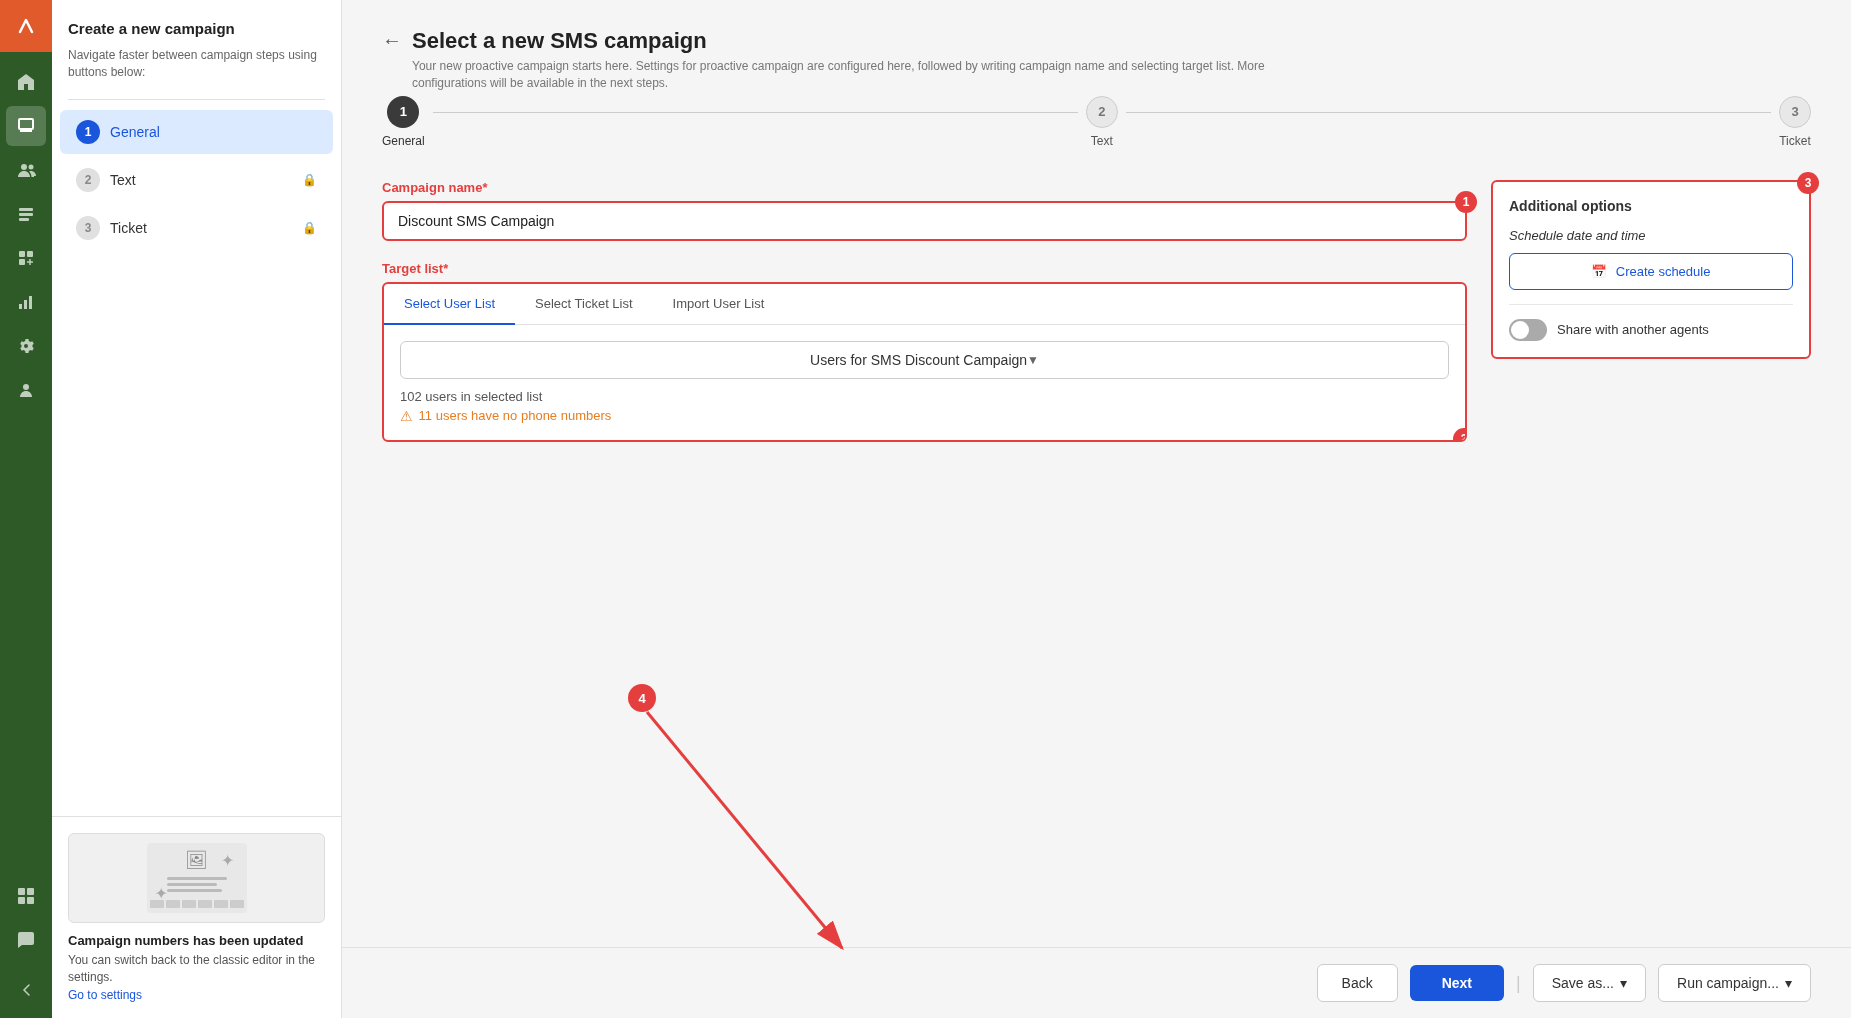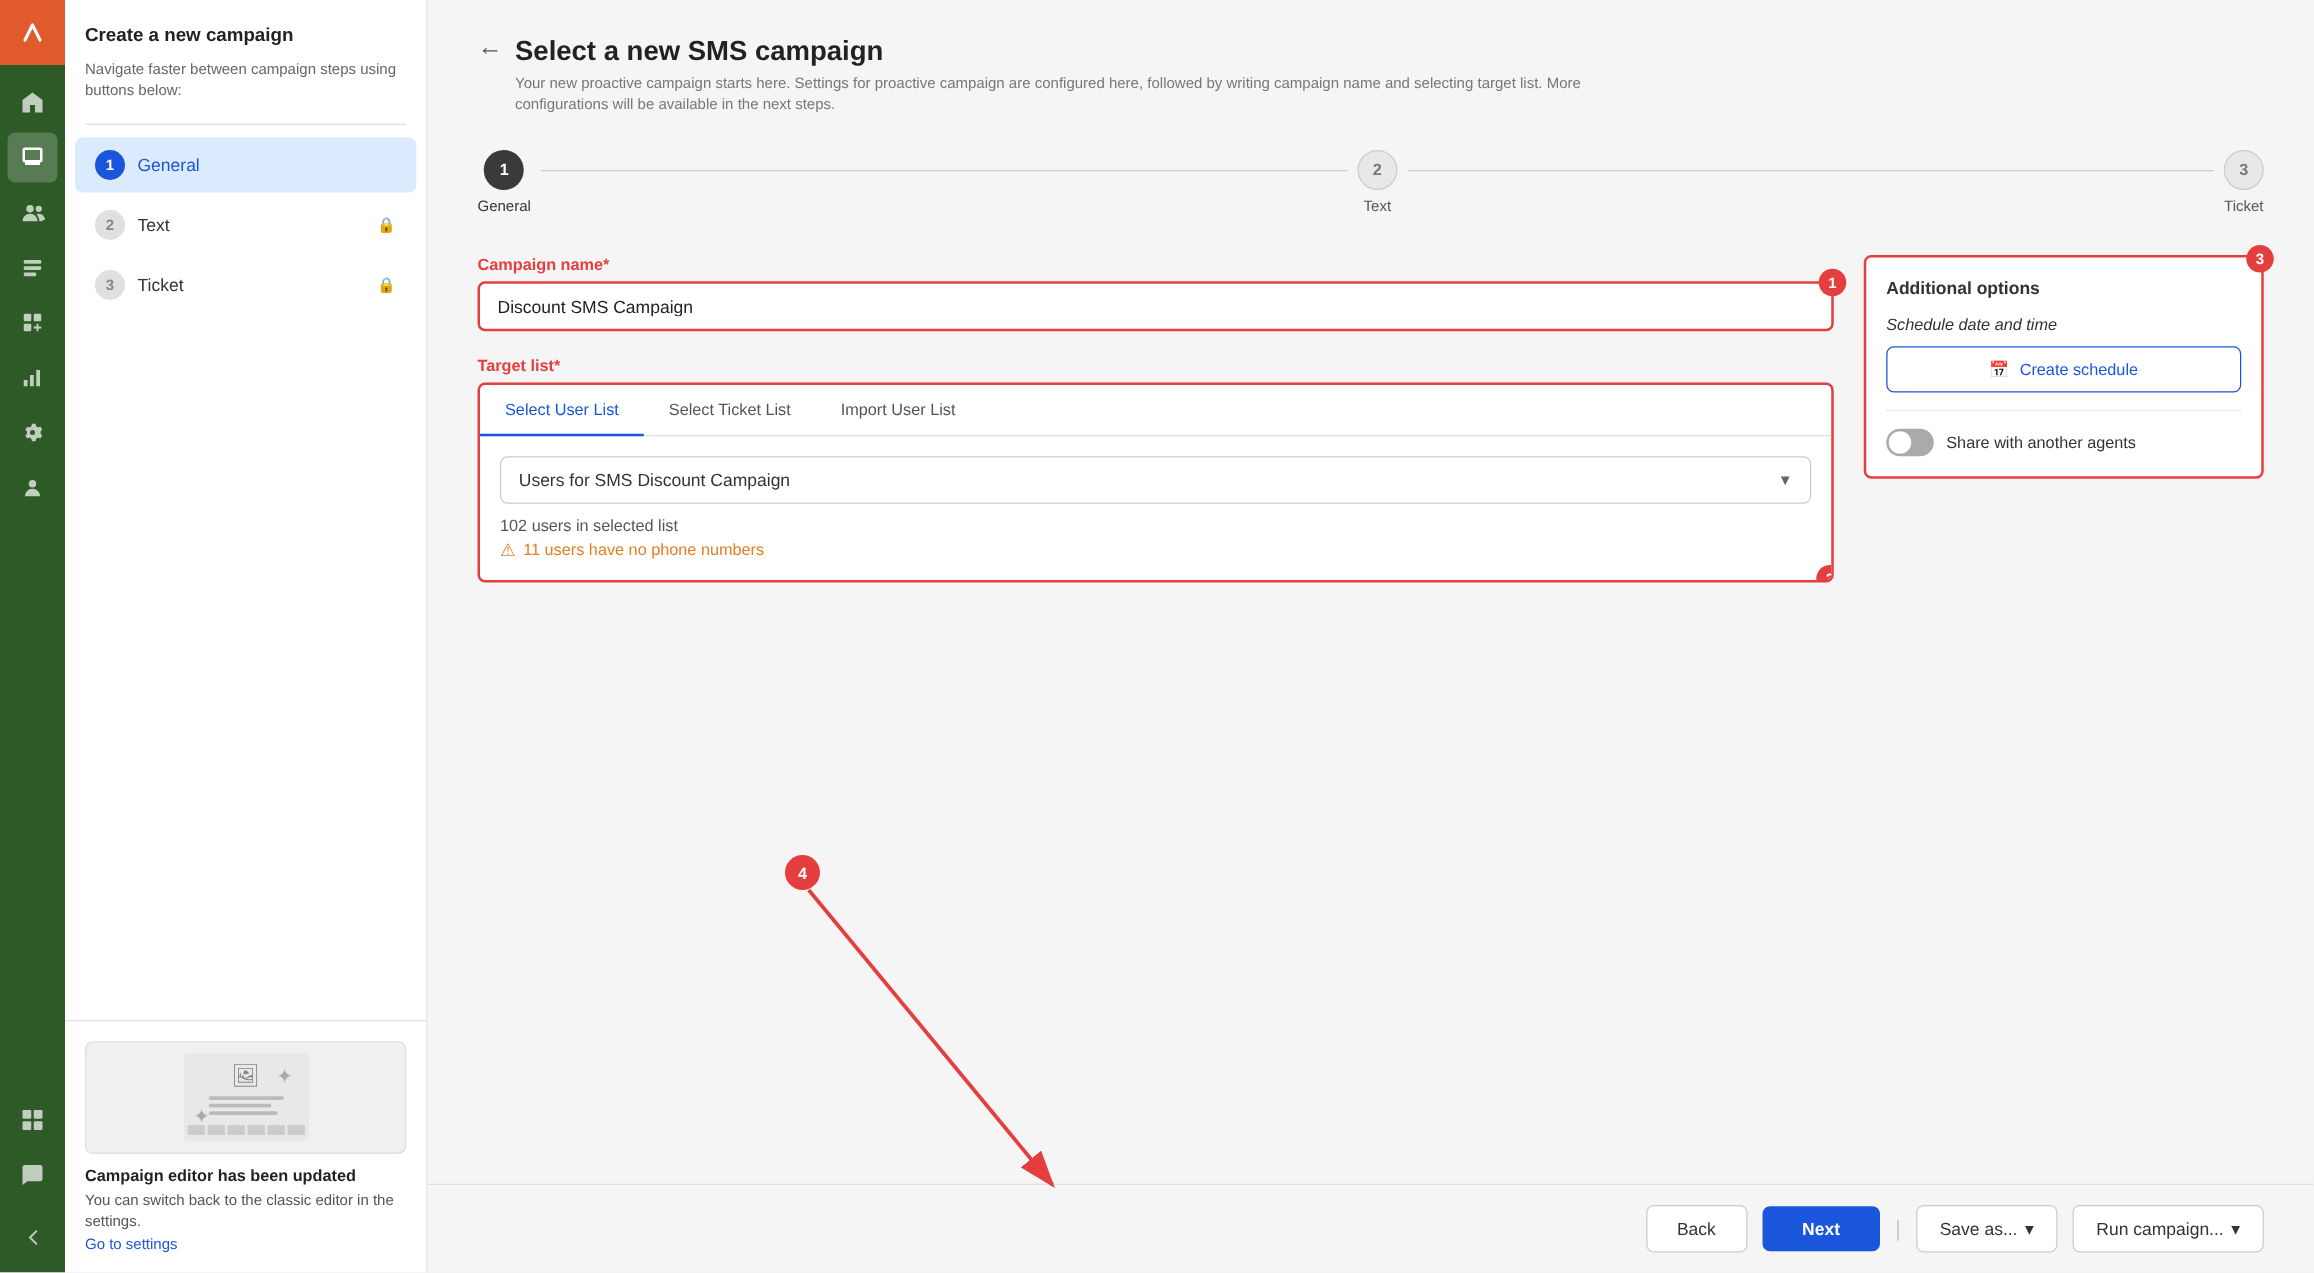--- a/index.html
+++ b/index.html
@@ -157,21 +157,20 @@
     }
     .page-title {
       font-size: 22px;
       font-weight: 600;
       color: #222;
       margin-bottom: 4px;
     }
     .page-subtitle {
       font-size: 12px;
       color: #777;
-      margin-bottom: 24px;
       line-height: 1.4;
       max-width: 900px;
     }
 
     
     .stepper {
       display: flex;
       align-items: center;
       margin-bottom: 32px;
       gap: 0;
@@ -262,21 +261,21 @@
     .dropdown-select {
       width: 100%;
       border: 1px solid #ccc;
       border-radius: 6px;
       padding: 10px 14px;
       font-size: 14px;
       color: #333;
       background: #fff;
       display: flex;
       align-items: center;
-      justify-content: space-between;
+      justify-content: center;
       cursor: pointer;
     }
     .dropdown-arrow { color: #666; font-size: 12px; }
 
     .list-info { margin-top: 10px; font-size: 13px; color: #555; }
     .list-warning {
       display: flex;
       align-items: center;
       gap: 6px;
       font-size: 13px;
@@ -576,21 +575,21 @@
           <div class="img-btn"></div>
           <div class="img-btn"></div>
           <div class="img-btn"></div>
           <div class="img-btn"></div>
           <div class="img-btn"></div>
           <div class="img-btn"></div>
         </div>
         <div class="sparkle bottom-left">✦</div>
       </div>
     </div>
-    <div class="sidebar-update-title">Campaign editor has been updated</div>
+    <div class="sidebar-update-title">Campaign numbers has been updated</div>
     <div class="sidebar-update-text">You can switch back to the classic editor in the settings.</div>
     <a class="go-to-settings">Go to settings</a>
   </div>
 </div>
 
 <div class="main-content">
   <div class="main-inner">
     <div style="display:flex; align-items:flex-start; gap:10px; margin-bottom:4px;">
       <button class="back-btn">←</button>
       <div>

